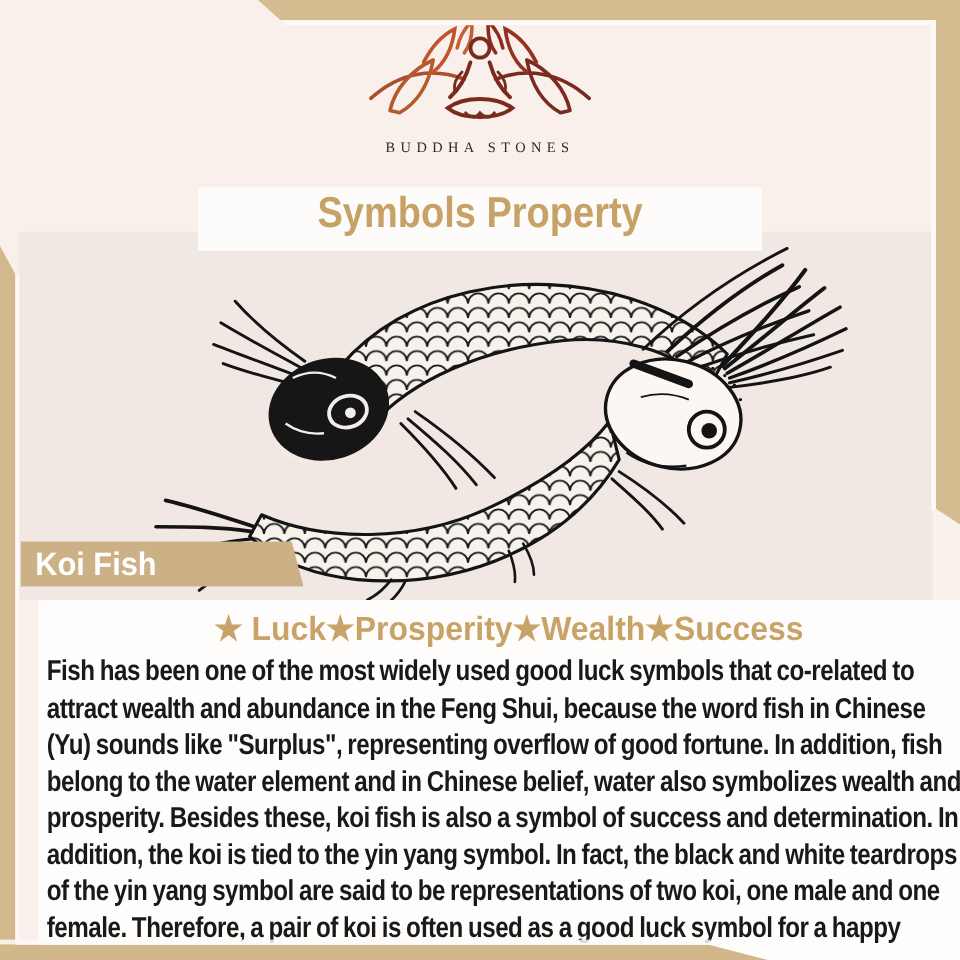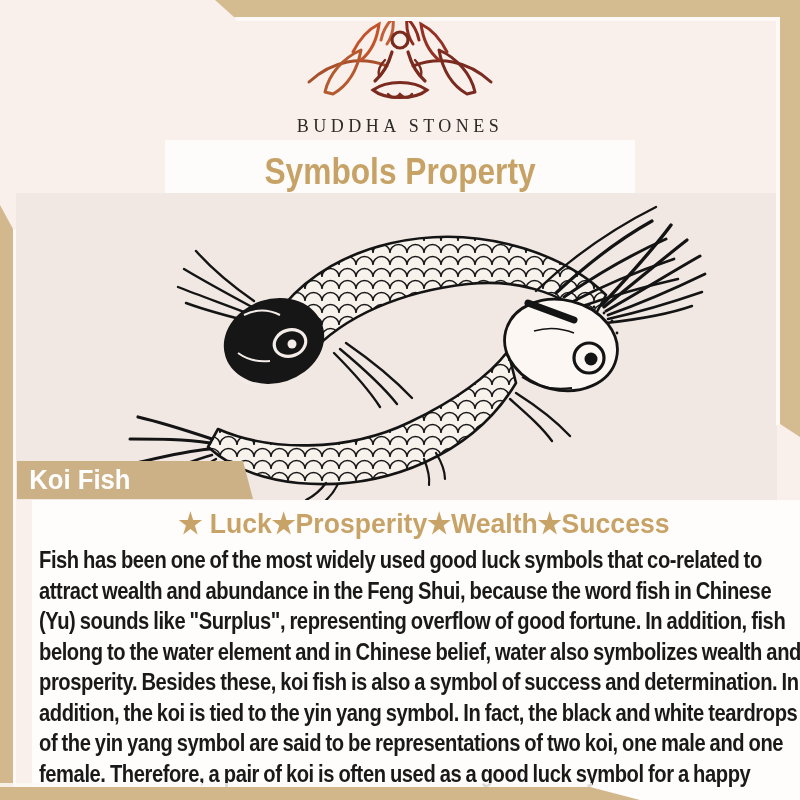--- a/index.html
+++ b/index.html
@@ -22,37 +22,37 @@
   .ribbon-left-edge { position:absolute; left:13px; top:229px; width:3px; height:571px;
     background:#fdf9f6; z-index:50; }
   .ribbon-bottom { left:0; top:787px; width:640px; height:13px; background:#d2b78b;
     clip-path:polygon(0 0, 590px 0, 640px 13px, 0 13px); }
   .ribbon-bottom-edge { position:absolute; left:0; top:783px; width:592px; height:4px;
     background:rgba(253,249,246,.85); z-index:50; }
 
   
   .logo-wrap { position:absolute; left:0; top:18px; width:800px; text-align:center; z-index:10; }
   .logo-svg { display:block; margin:0 auto; }
-  .brand { margin-top:2px; font-family:"Liberation Serif", serif; font-size:18px;
+  .brand { margin-top:2px; font-family:"Liberation Serif", serif; font-size:12px;
     letter-spacing:4.5px; color:#2e2a28; font-weight:400; }
 
-  .title-banner { position:absolute; left:165px; top:140px; width:470px; height:53px;
-    background:#fefcfa; z-index:12; display:flex; align-items:flex-end; justify-content:center; }
+  .title-banner { position:absolute; left:165px; top:156px; width:470px; height:53px;
+    background:#fefcfa; z-index:12; display:flex; align-items:flex-start; justify-content:center; }
   .title-text { font-size:36px; font-weight:700; color:#c7a266; letter-spacing:0px;
     transform:scaleX(.88); transform-origin:center; white-space:nowrap; }
 
   
   .fish-section { position:absolute; left:16px; top:193px; width:761px; height:307px;
     background:#f1e8e4; z-index:5; }
   .fish-svg { position:absolute; left:0; top:0; }
 
   
   .koi-banner { position:absolute; left:17px; top:451px; width:236px; height:38px;
     background:#ccb186; z-index:40; display:flex; align-items:center;
-    clip-path:polygon(0 0, 226px 0, 236px 38px, 0 38px);margin-top:10px; }
+    clip-path:polygon(0 0, 226px 0, 236px 38px, 0 38px); }
   .koi-banner-text { color:#ffffff; font-size:27px; font-weight:700; padding-left:13px;
     transform:scaleX(.95); transform-origin:left center; white-space:nowrap; }
 
   
   .text-panel { position:absolute; left:32px; top:500px; width:784px; height:300px;
     background:#fffdfb; z-index:6; overflow:hidden; }
   .tagline { margin-top:7px; width:784px; text-align:center; font-size:28px; font-weight:700;
     color:#c8a367; transform:scaleX(.95); transform-origin:center; white-space:nowrap; }
   .body-copy { margin-top:5px; margin-left:7px; width:912px; font-size:24px; line-height:30.5px;
     font-weight:700; color:#191919; letter-spacing:-0.5px; word-spacing:-1px;

